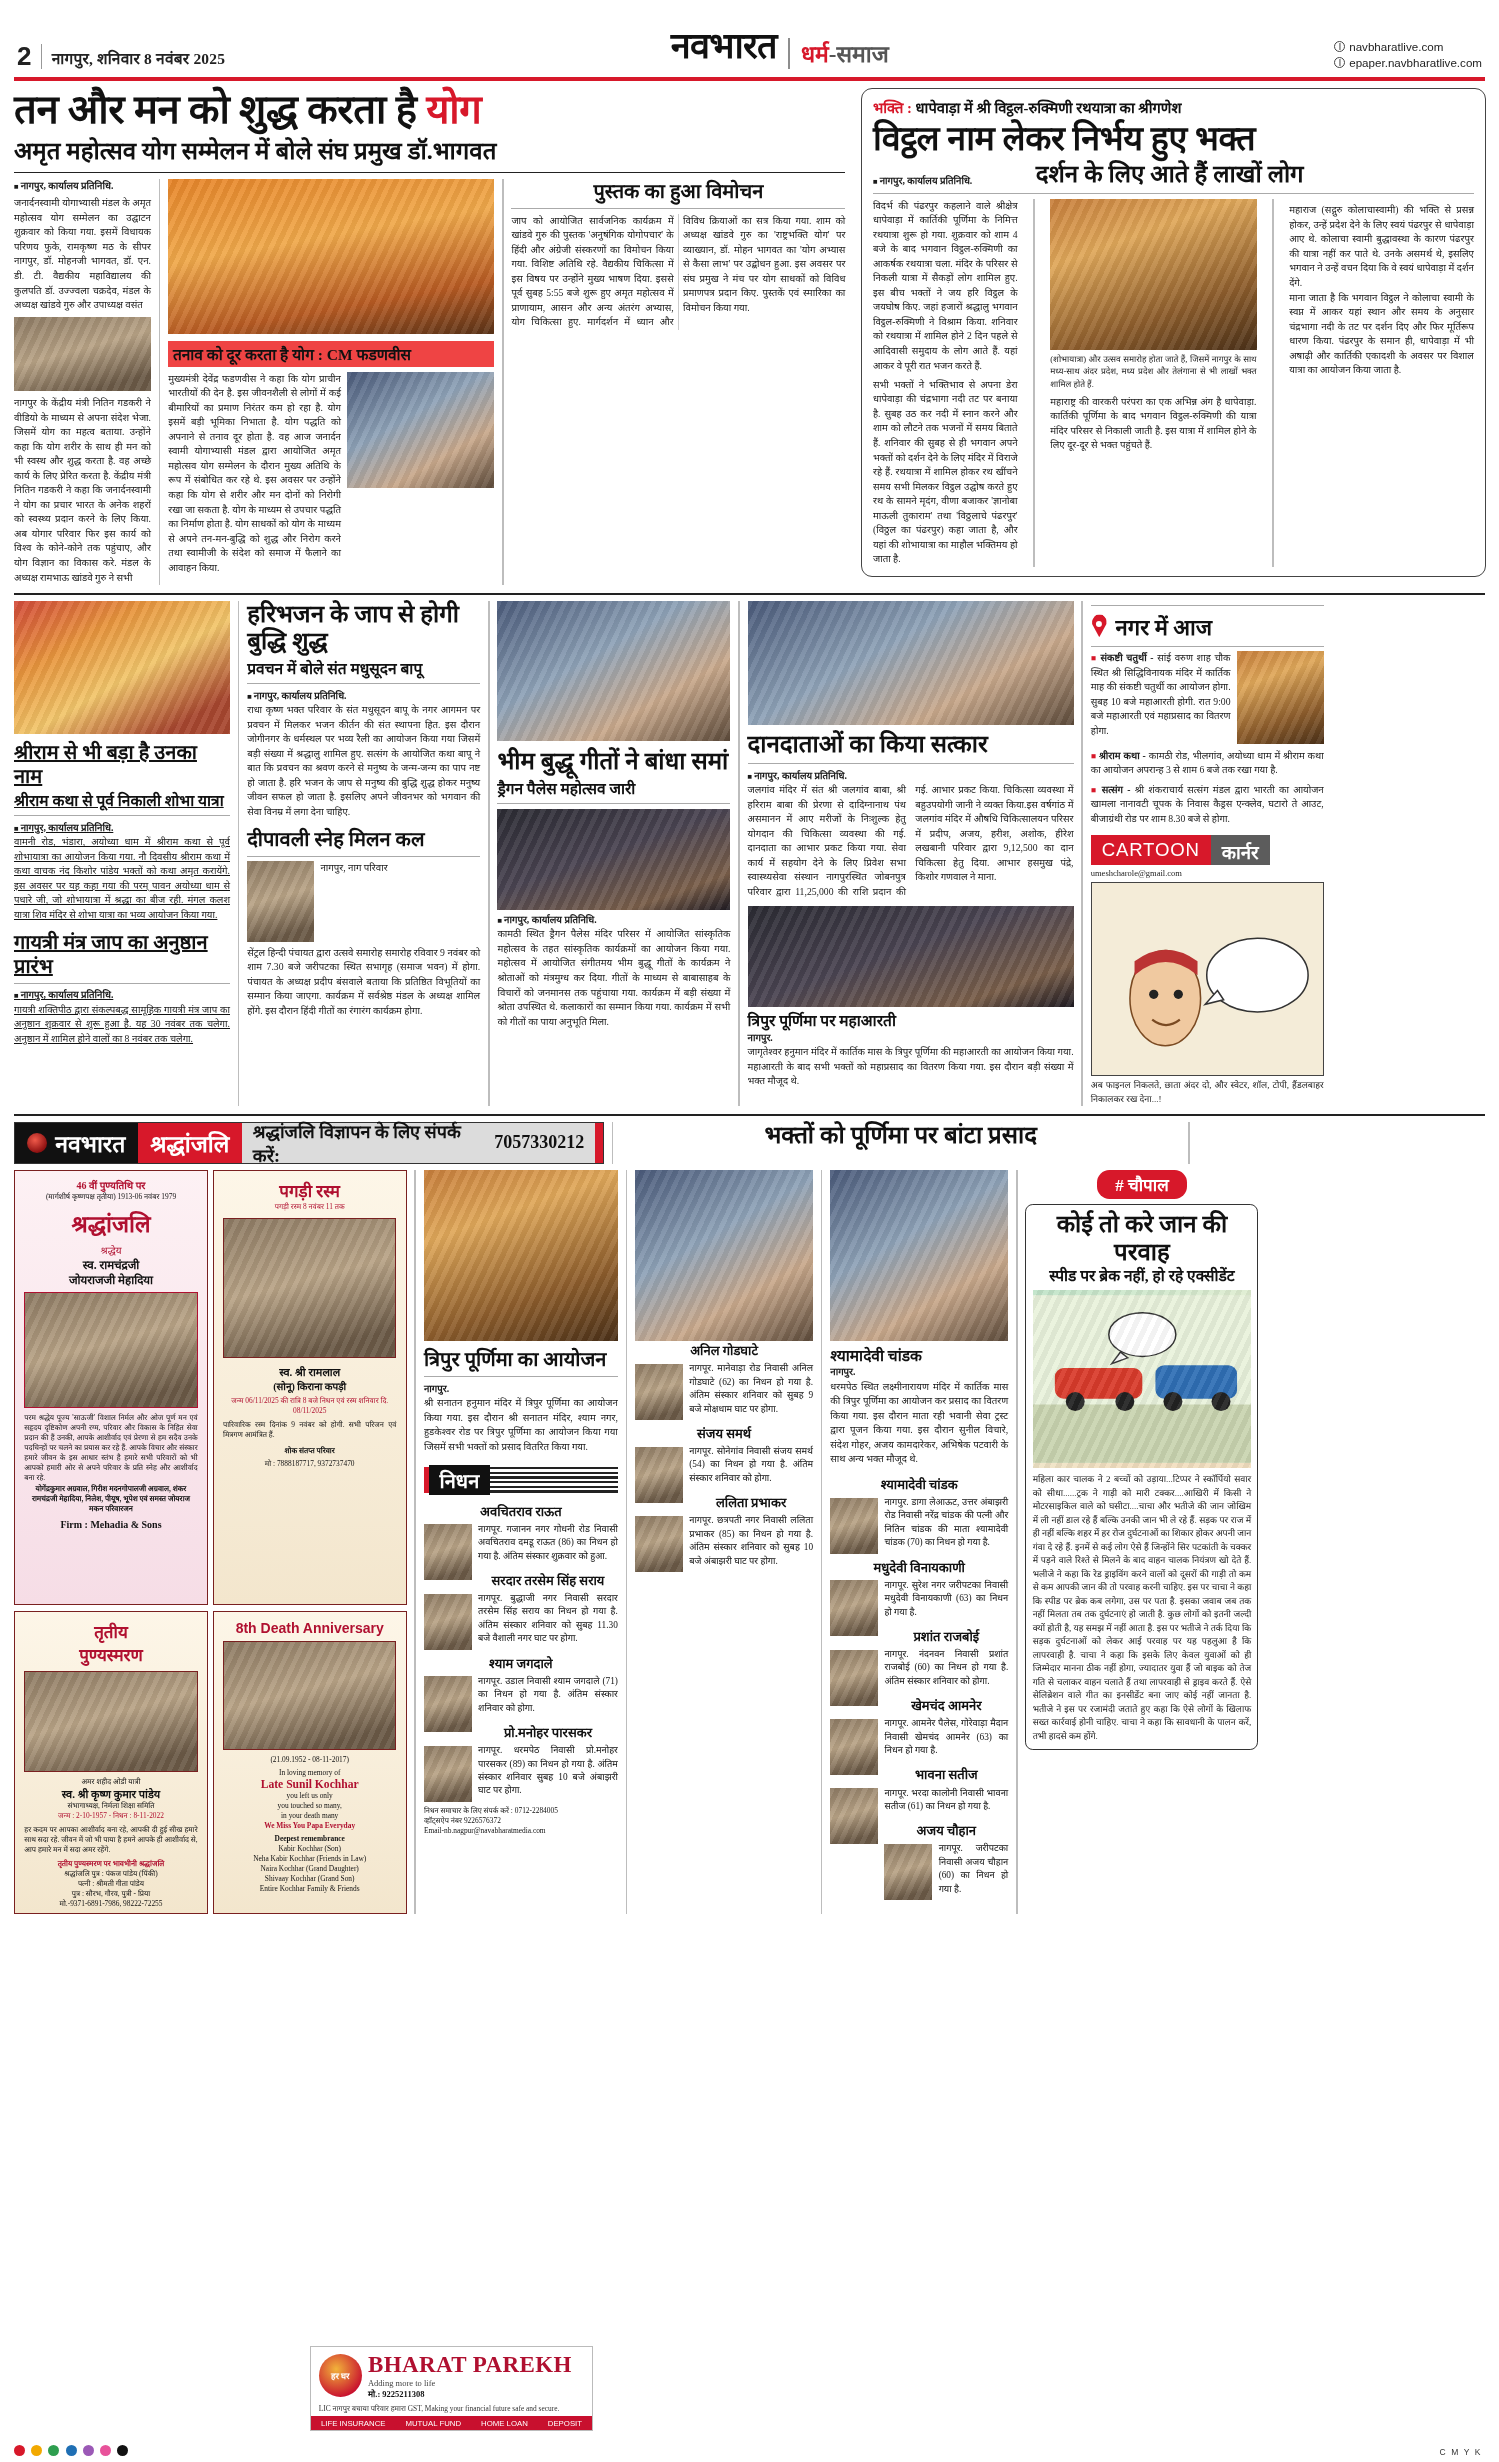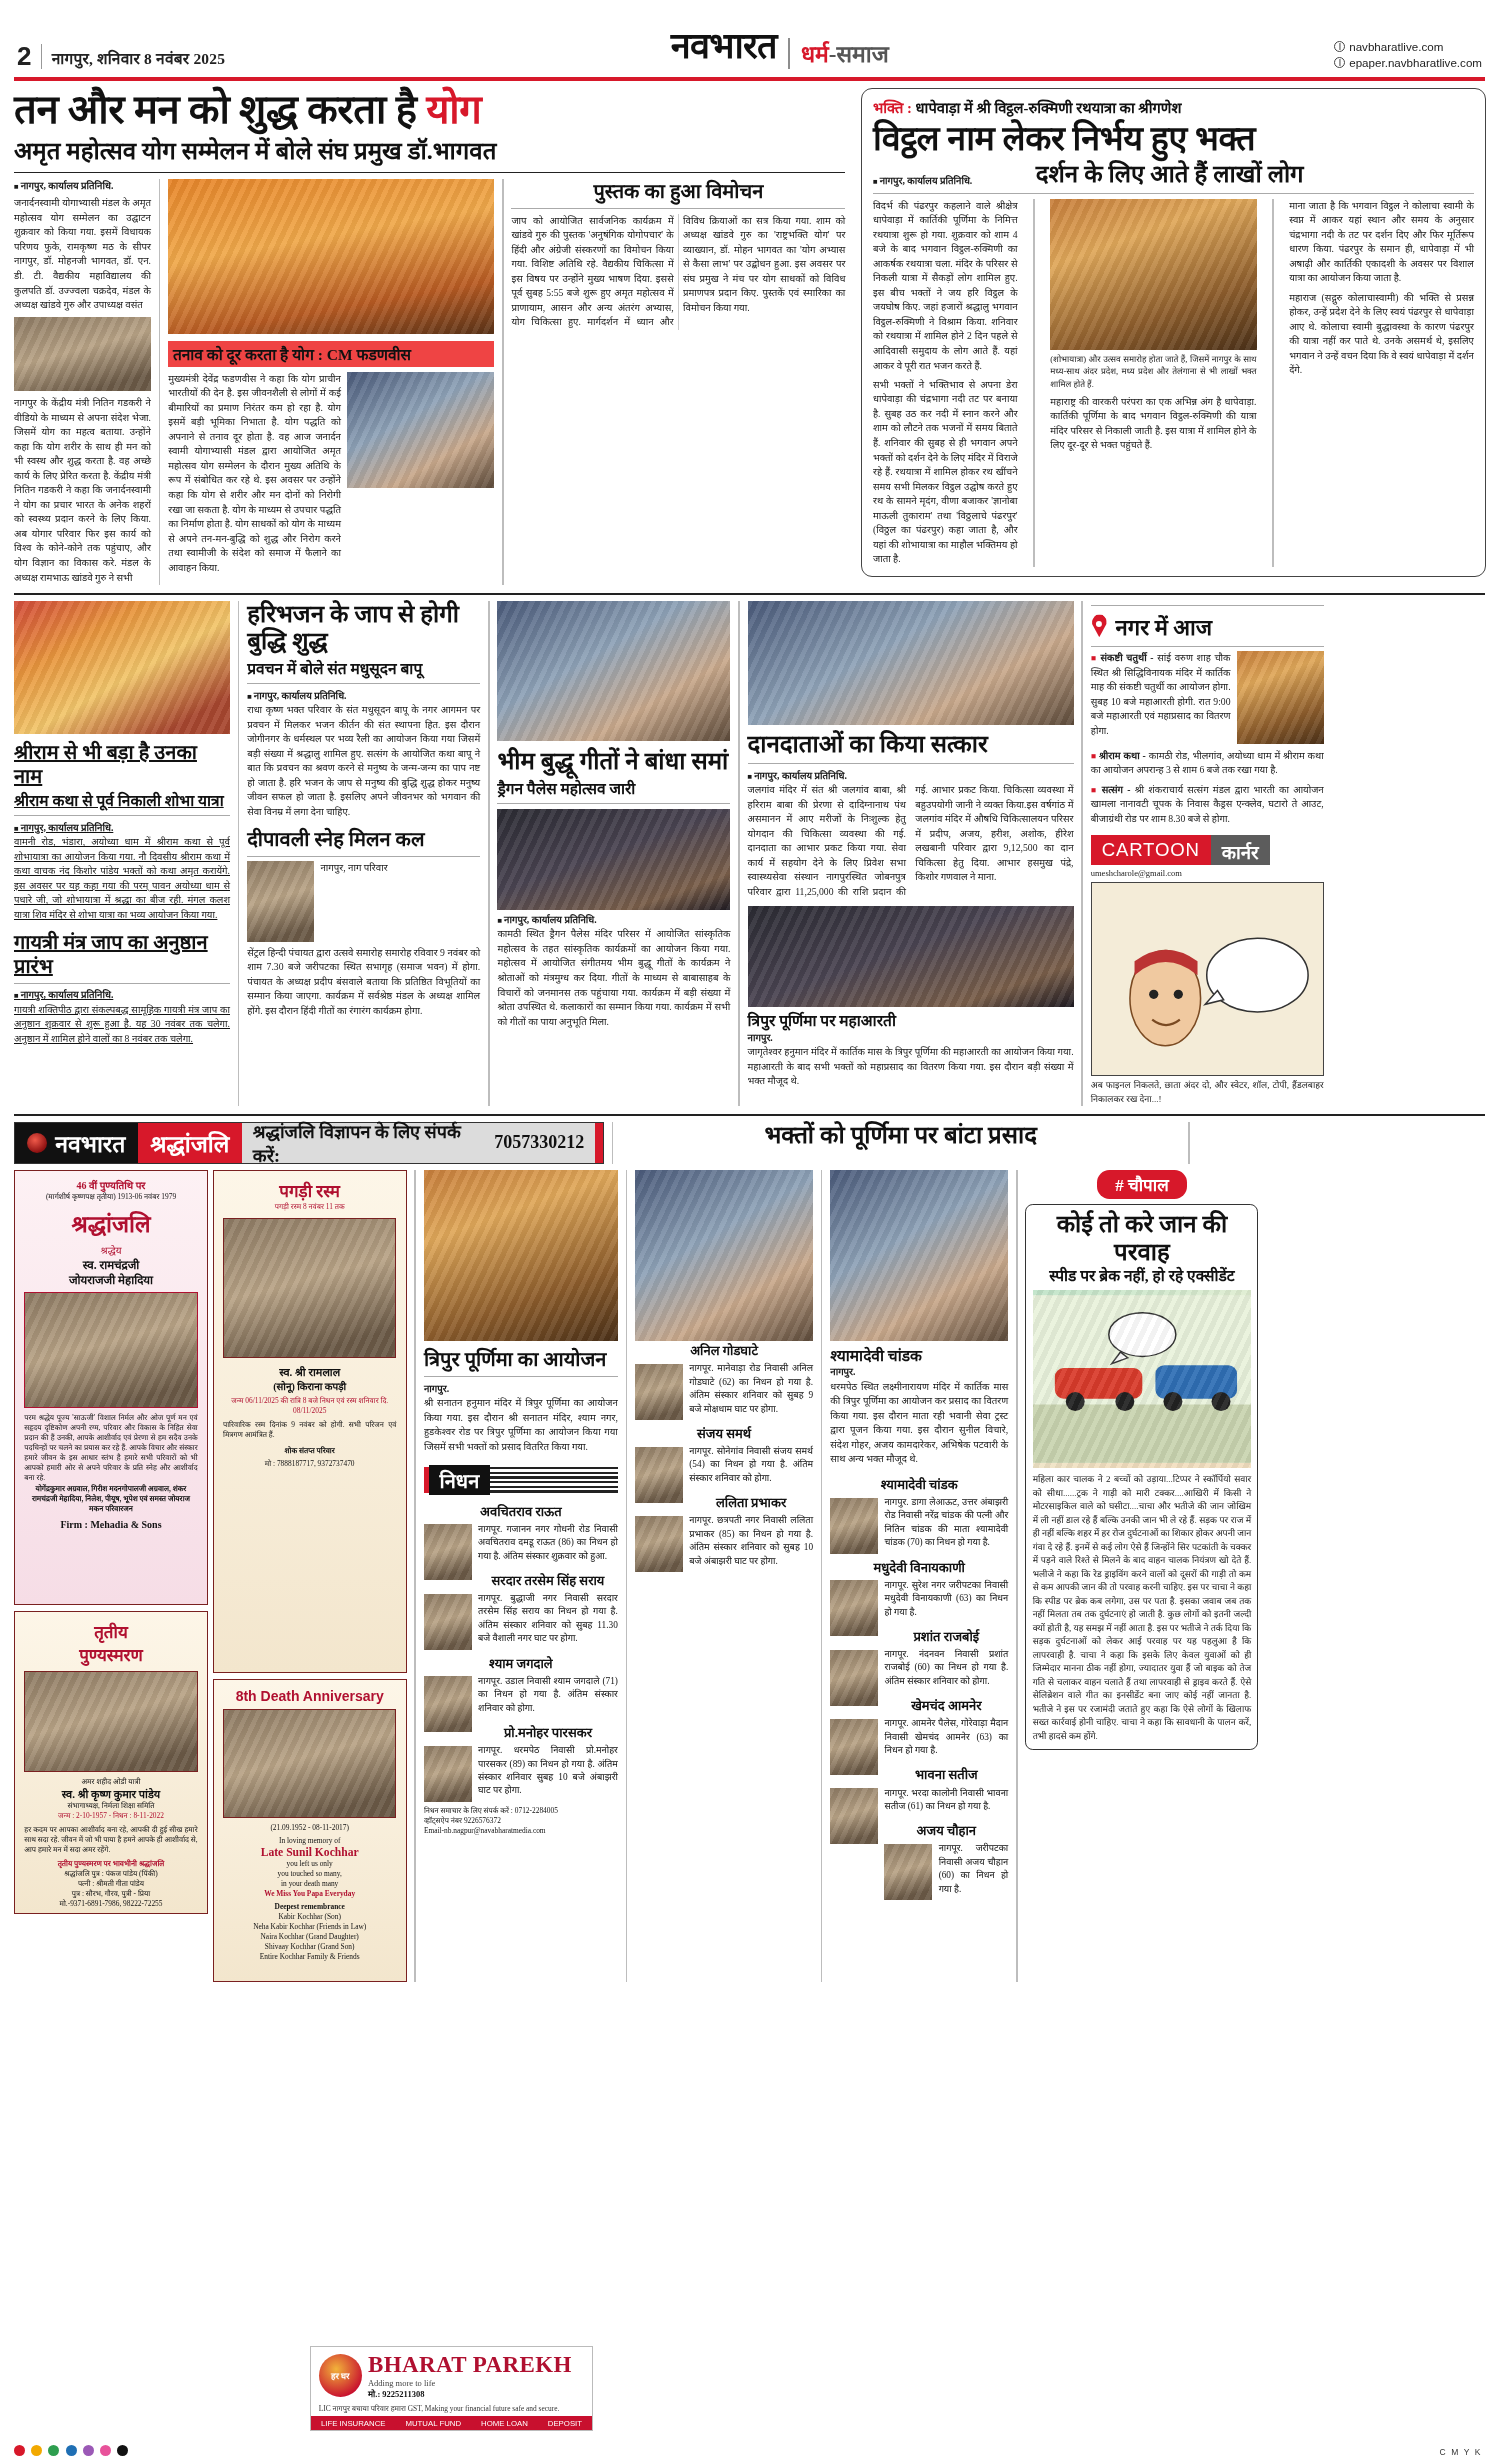--- a/index.html
+++ b/index.html
@@ -206,22 +206,22 @@
             <div class="body-txt" style="margin-top:4.7px;">सभी भक्तों ने भक्तिभाव से अपना डेरा धापेवाड़ा की चंद्रभागा नदी तट पर बनाया है. सुबह उठ कर नदी में स्नान करने और शाम को लौटने तक भजनों में समय बिताते हैं. शनिवार की सुबह से ही भगवान अपने भक्तों को दर्शन देने के लिए मंदिर में विराजे रहे हैं. रथयात्रा में शामिल होकर रथ खींचने समय सभी मिलकर विट्ठल उद्घोष करते हुए रथ के सामने मृदंग, वीणा बजाकर 'ज्ञानोबा माऊली तुकाराम' तथा 'विठ्ठलाचे पंढरपुर' (विठ्ठल का पंढरपुर) कहा जाता है, और यहां की शोभायात्रा का माहौल भक्तिमय हो जाता है.</div>
           </div>
           <div class="vline"></div>
           <div style="width:221px;">
             <div class="photo temple" style="height:151px;"></div>
             <div class="body-txt" style="font-size:8.5px;margin-top:3.1px;">(शोभायात्रा) और उत्सव समारोह होता जाते हैं, जिसमें नागपुर के साथ मध्य-साथ अंदर प्रदेश, मध्य प्रदेश और तेलंगाना से भी लाखों भक्त शामिल होते हैं.</div>
             <div class="body-txt" style="margin-top:3.9px;">महाराष्ट्र की वारकरी परंपरा का एक अभिन्न अंग है धापेवाड़ा. कार्तिकी पूर्णिमा के बाद भगवान विट्ठल-रुक्मिणी की यात्रा मंदिर परिसर से निकाली जाती है. इस यात्रा में शामिल होने के लिए दूर-दूर से भक्त पहुंचते हैं.</div>
           </div>
           <div class="vline"></div>
           <div style="width:198px;">
+            <div class="body-txt" style="margin-top:4.7px;">महाराज (सद्गुरु कोलाचास्वामी) की भक्ति से प्रसन्न होकर, उन्हें प्रदेश देने के लिए स्वयं पंढरपुर से धापेवाड़ा आए थे. कोलाचा स्वामी बुद्धावस्था के कारण पंढरपुर की यात्रा नहीं कर पाते थे. उनके असमर्थ थे, इसलिए भगवान ने उन्हें वचन दिया कि वे स्वयं धापेवाड़ा में दर्शन देंगे.</div>
             <div class="body-txt">माना जाता है कि भगवान विट्ठल ने कोलाचा स्वामी के स्वप्न में आकर यहां स्थान और समय के अनुसार चंद्रभागा नदी के तट पर दर्शन दिए और फिर मूर्तिरूप धारण किया. पंढरपुर के समान ही, धापेवाड़ा में भी अषाढ़ी और कार्तिकी एकादशी के अवसर पर विशाल यात्रा का आयोजन किया जाता है.</div>
-            <div class="body-txt" style="margin-top:4.7px;">महाराज (सद्गुरु कोलाचास्वामी) की भक्ति से प्रसन्न होकर, उन्हें प्रदेश देने के लिए स्वयं पंढरपुर से धापेवाड़ा आए थे. कोलाचा स्वामी बुद्धावस्था के कारण पंढरपुर की यात्रा नहीं कर पाते थे. उनके असमर्थ थे, इसलिए भगवान ने उन्हें वचन दिया कि वे स्वयं धापेवाड़ा में दर्शन देंगे.</div>
           </div>
         </div>
       </div>
     </div>
   </div>
 
   <div class="rule-thin" style="margin-top:7.8px;"></div>
 
   <div class="cols" style="margin-top:6.2px;">
 
@@ -373,21 +373,21 @@
         <div class="xs" style="text-align:justify;margin-top:3.9px;">हर कदम पर आपका आशीर्वाद बना रहे, आपकी दी हुई सीख हमारे साथ सदा रहे. जीवन में जो भी पाया है हमने आपके ही आशीर्वाद से, आप हमारे मन में सदा अमर रहेंगे.</div>
         <div class="xs ctr" style="font-weight:bold;margin-top:3.9px;color:#b01030;">तृतीय पुण्यस्मरण पर भावभीनी श्रद्धांजलि</div>
         <div class="xs ctr">श्रद्धांजलि पुत्र : पंकज पांडेय (पिंकी)</div>
         <div class="xs ctr">पत्नी : श्रीमती गीता पांडेय</div>
         <div class="xs ctr">पुत्र : सौरभ, गौरव, पुत्री - प्रिया</div>
         <div class="xs ctr">मो.-9371-6891-7986, 98222-72255</div>
       </div>
     </div>
 
     <div style="width:194px;margin-left:4.7px;">
-      <div class="ad-box ad-cream" style="height:503px;padding:7.8px 9.3px;">
+      <div class="ad-box ad-cream" style="height:435px;padding:7.8px 9.3px;">
         <div class="ad-title" style="font-size:17px;">पगड़ी रस्म</div>
         <div class="xs ctr" style="color:#b01030;">पगड़ी रस्म 8 नवंबर 11 तक</div>
         <div class="photo portrait" style="height:140px;margin:6.2px 0;border:1.6px solid #7a2020;"></div>
         <div class="ad-name" style="font-size:11px;">स्व. श्री रामलाल</div>
         <div class="ad-name" style="font-size:10px;">(सोनू) किराना कपड़ी</div>
         <div class="xs ctr" style="color:#b01030;margin-top:2.3px;">जन्म 06/11/2025 की रात्रि 8 बजे निधन एवं रस्म शनिवार दि. 08/11/2025</div>
         <div class="xs" style="text-align:justify;margin-top:4.7px;">पारिवारिक रस्म दिनांक 9 नवंबर को होगी. सभी परिजन एवं मित्रगण आमंत्रित हैं.</div>
         <div class="xs ctr" style="font-weight:bold;margin-top:6.2px;">शोक संतप्त परिवार</div>
         <div class="xs ctr" style="margin-top:3.1px;">मो : 7888187717, 9372737470</div>
       </div>

